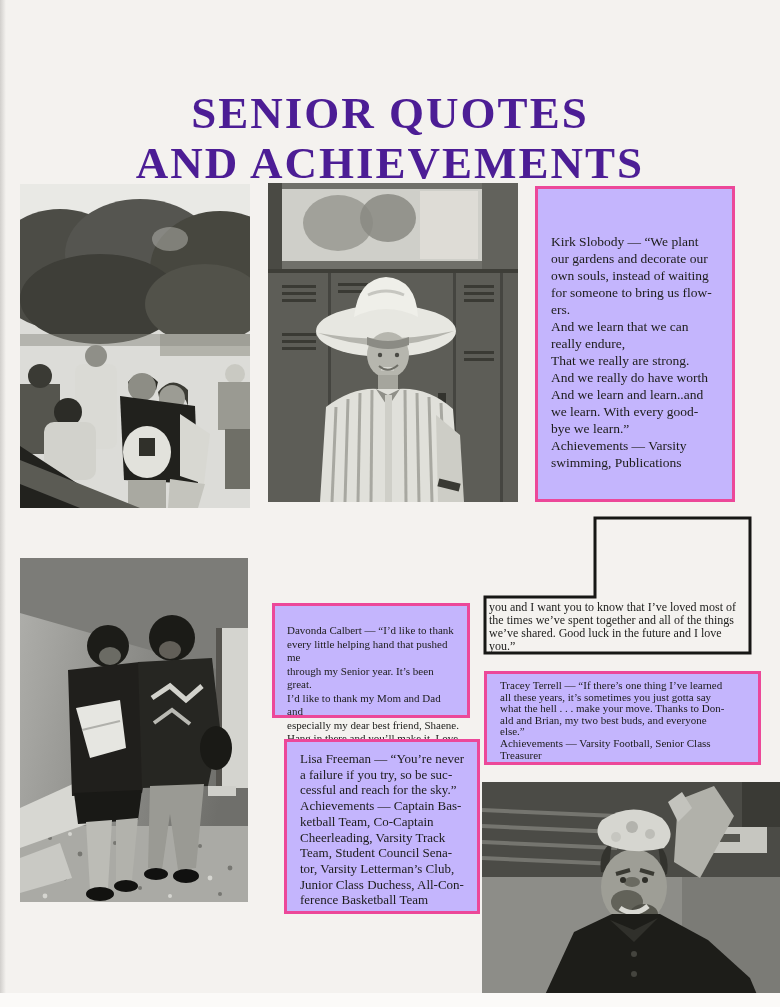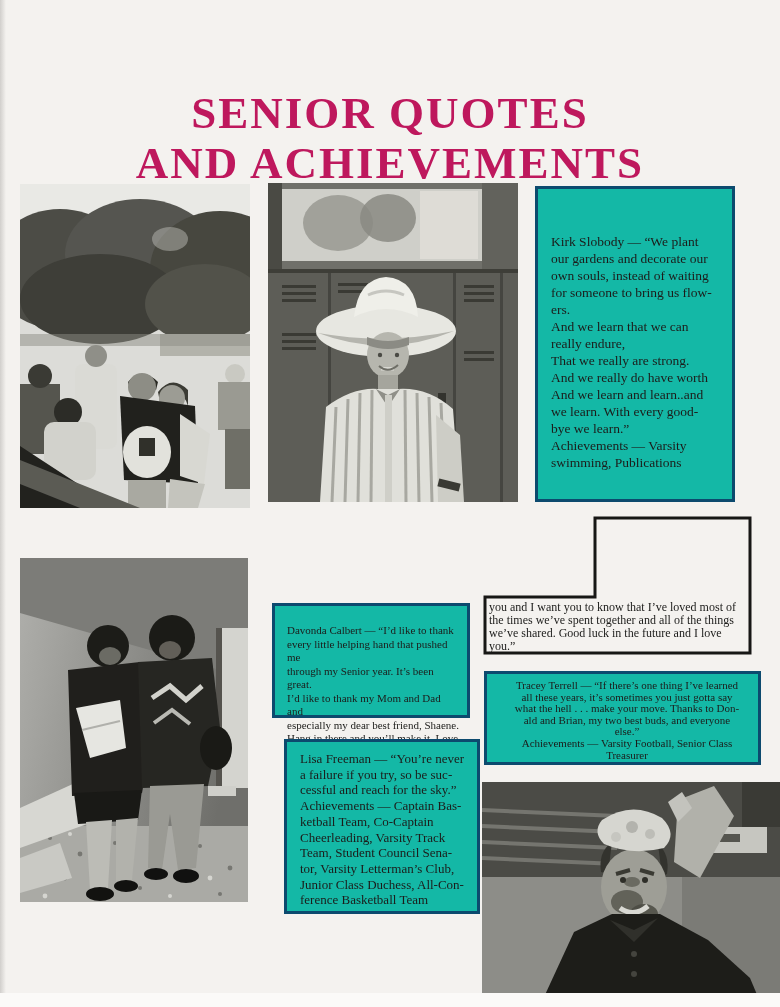--- a/index.html
+++ b/index.html
@@ -12,40 +12,40 @@
     position:absolute; left:0; top:0; width:6px; height:1007px;
     background:linear-gradient(to right,#c2c0bd,rgba(244,242,239,0)); opacity:.7;
   }
   .scan-bottom {
     position:absolute; left:0; top:993px; width:780px; height:14px;
     background:#fbfaf8;
   }
   .title {
     position:absolute; left:0; top:58px; width:780px;
     text-align:center; font-size:45px; line-height:50px;
-    font-weight:600; letter-spacing:2px; color:#be185d;
+    font-weight:600; letter-spacing:2px; color:#4c1d95;
     white-space:pre-line;
   }
   .qbox {
     position:absolute; box-sizing:border-box;
-    border:3px solid #0c4a6e; background:#14b8a6;
+    border:3px solid #ec4899; background:#c4b5fd;
   }
   .qtext { white-space:pre-line; color:#1c1c1a; }
 
   .box-kirk   { left:535px; top:186px; width:200px; height:316px; }
   .box-kirk .qtext { padding:44px 10px 0 13px; font-size:13.5px; line-height:17px; }
 
   .box-brian  { left:272px; top:519px; width:308px; height:59px; }
   .box-brian .qtext { padding:8px 10px 0 14px; font-size:13.5px; line-height:17.5px; }
 
   .box-davonda{ left:272px; top:603px; width:198px; height:115px; }
   .box-davonda .qtext { padding:8px 8px 0 12px; font-size:11px; line-height:13.5px;margin-top:10px; }
 
   .box-tracey { left:484px; top:671px; width:277px; height:94px; }
-  .box-tracey .qtext { padding:6px 4px 0 13px; font-size:11px; line-height:11.6px;text-align:center; }
+  .box-tracey .qtext { padding:6px 4px 0 13px; font-size:11px; line-height:11.6px; }
 
   .box-lisa   { left:284px; top:739px; width:196px; height:175px; }
   .box-lisa .qtext { padding:9px 8px 0 13px; font-size:13px; line-height:15.7px; }
 
   .box-jennifer { position:absolute; left:482px; top:515px; width:272px; height:142px; }
   .box-jennifer svg { position:absolute; left:0; top:0; }
   .jen-top    { position:absolute; left:127px; top:11px;  width:140px; font-size:11px;   line-height:12.9px; }
   .jen-bottom { position:absolute; left:7px;  top:86px;  width:252px; font-size:12px; line-height:13.1px; }
 
   .photo { position:absolute; overflow:hidden; }

